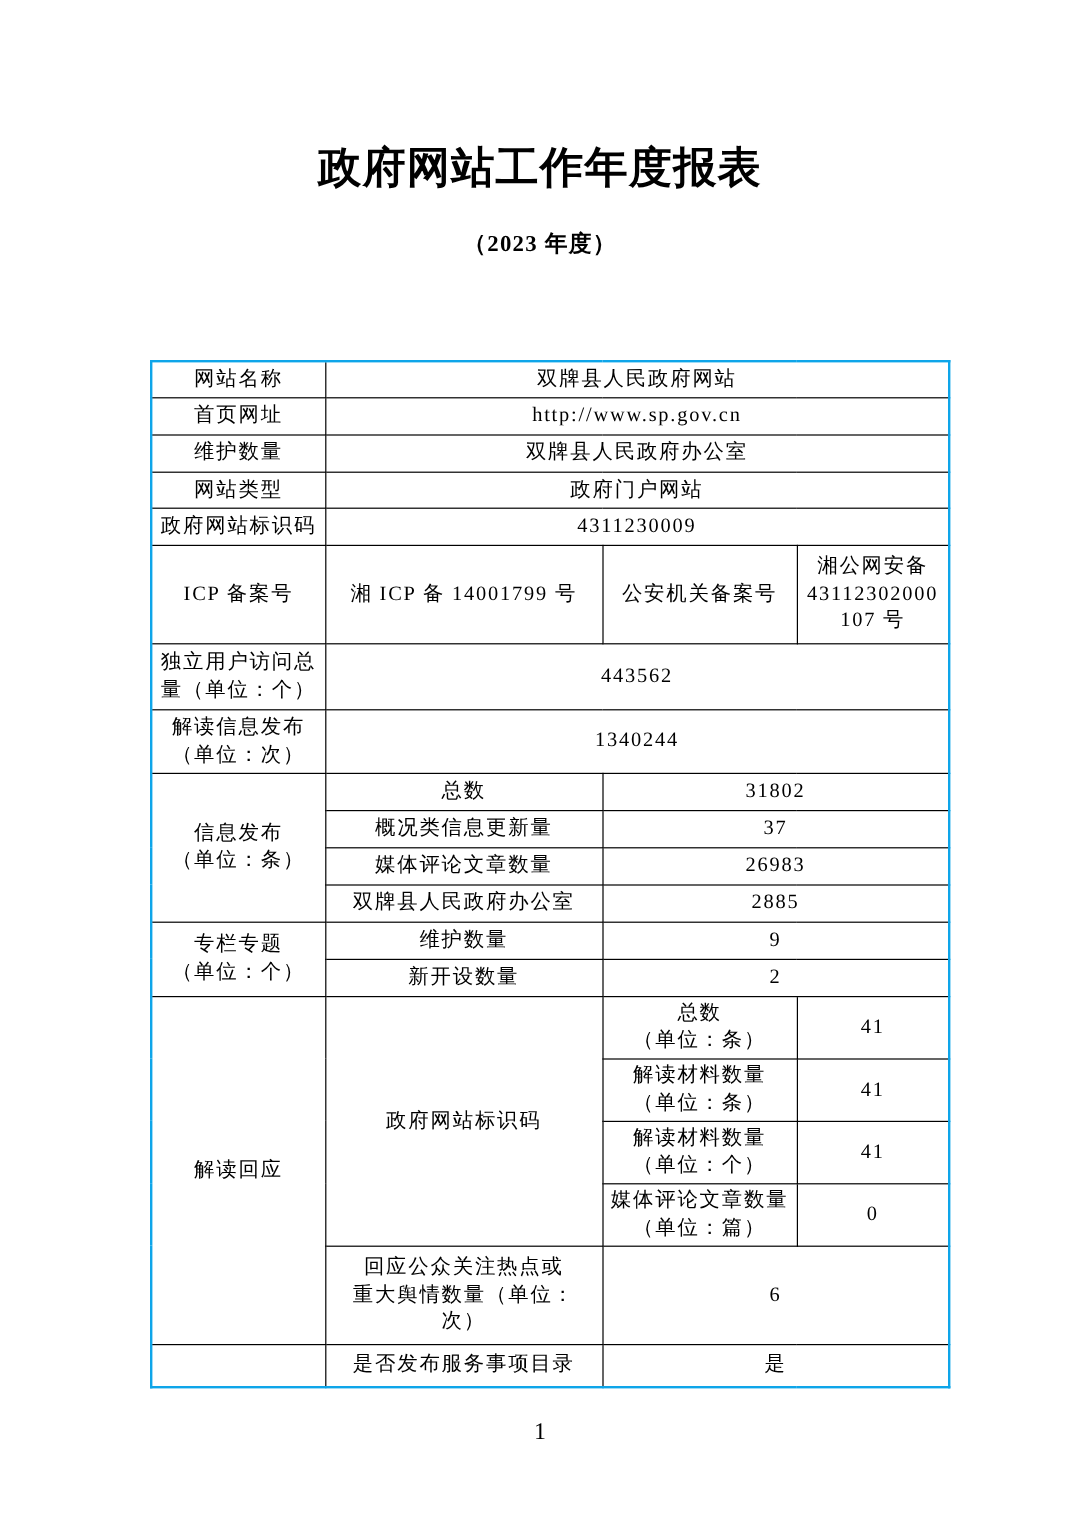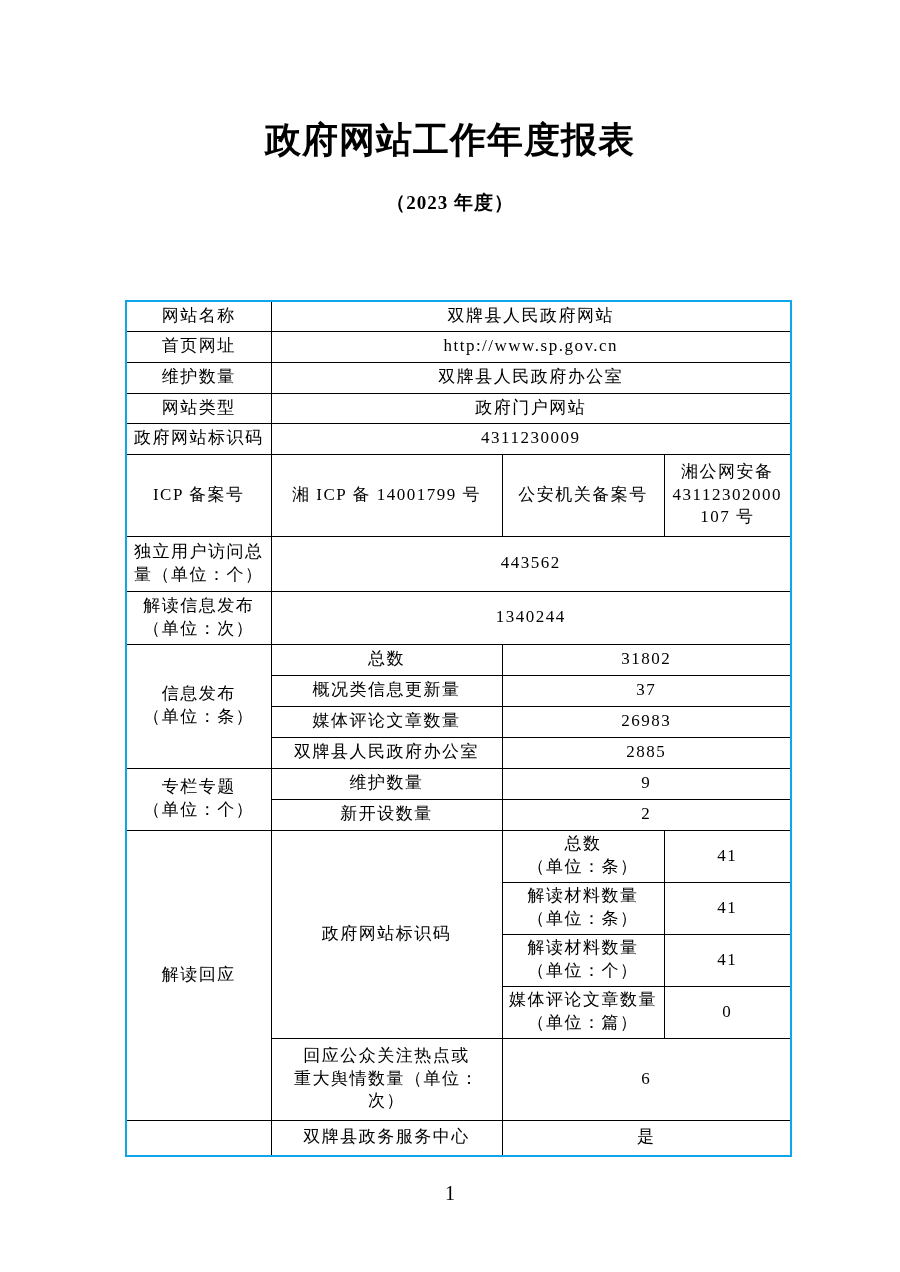--- a/index.html
+++ b/index.html
@@ -171,21 +171,21 @@
       </tr>
       <tr style="height:82px">
         <td>回应公众关注热点或
 重大舆情数量（单位：
 次）</td>
         <td colspan="2">6</td>
       </tr>
 
       <tr style="height:36px">
         <td></td>
-        <td>双牌县政务服务中心</td>
+        <td>是否发布服务事项目录</td>
         <td colspan="2">是</td>
       </tr>
     </tbody>
   </table>
 
   <div class="page-number">1</div>
 
 </div>
 
 </body></html>

